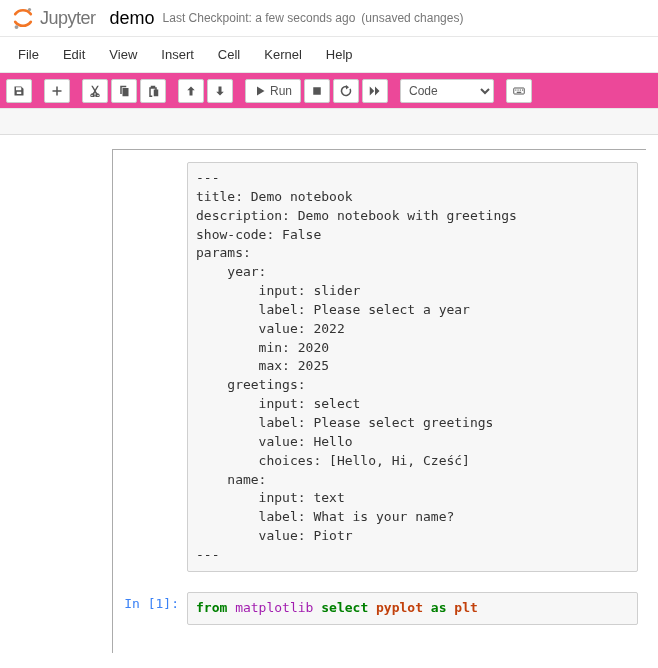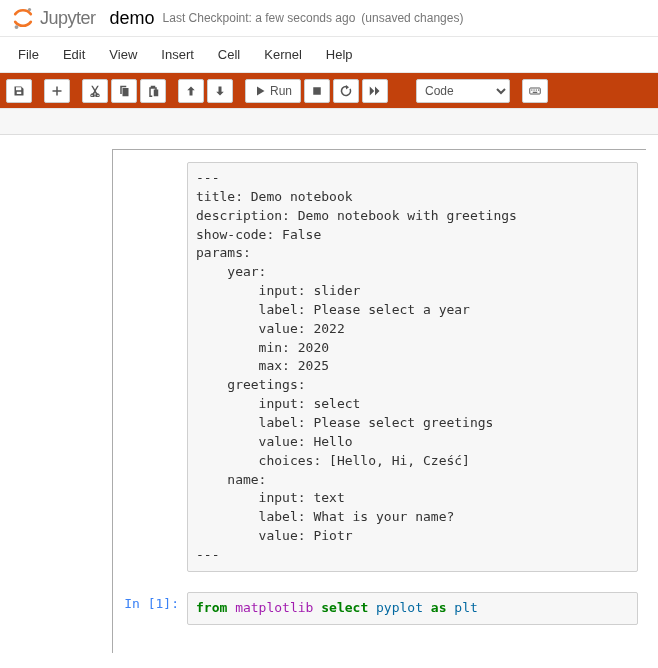--- a/index.html
+++ b/index.html
@@ -6,39 +6,39 @@
 body { font-family: "Helvetica Neue", Helvetica, Arial, sans-serif; font-size: 13px; background: #fff; color: #333; width: 658px; }
 .header { display: flex; align-items: center; padding: 5px 10px; border-bottom: 1px solid #e7e7e7; }
 .logo { display: flex; align-items: center; }
 .logo-icon { width: 26px; height: 26px; margin-right: 4px; }
 .logo-text { font-size: 18px; color: #757575; font-weight: 400; letter-spacing: -0.5px; }
 .nb-name { font-size: 18px; color: #000; margin-left: 14px; font-weight: 400; }
 .checkpoint { font-size: 12px; color: #777; margin-left: 8px; }
 .unsaved { font-size: 12px; color: #777; margin-left: 6px; }
 .menubar { display: flex; padding: 4px 6px; border-bottom: 1px solid #e7e7e7; background: #fff; }
 .menu-item { padding: 6px 12px; font-size: 13px; color: #333; cursor: pointer; }
-.toolbar { display: flex; align-items: center; padding: 4px 6px; border-bottom: 1px solid #e7e7e7; background: #c2410c; height: 36px; gap: 3px; }
+.toolbar { display: flex; align-items: center; padding: 4px 6px; border-bottom: 1px solid #e7e7e7; background: #ec4899; height: 36px; gap: 3px; }
 .tb-btn { display: inline-flex; align-items: center; justify-content: center; min-width: 26px; height: 24px; border: 1px solid #ccc; background: #fff; border-radius: 2px; cursor: pointer; padding: 0 5px; font-size: 12px; color: #555; }
 .tb-btn svg { width: 12px; height: 12px; fill: #555; }
 .tb-btn.run-btn { padding: 0 8px; gap: 4px; }
 .tb-sep { width: 6px; }
-.cell-type-select { height: 24px; border: 1px solid #ccc; border-radius: 2px; font-size: 12px; padding: 0 4px; width: 94px; color: #555; background: #fff; margin-left: 16px; }
+.cell-type-select { height: 24px; border: 1px solid #ccc; border-radius: 2px; font-size: 12px; padding: 0 4px; width: 94px; color: #555; background: #fff; }
 .toolbar-spacer-below { height: 26px; background: #f7f7f7; border-bottom: 1px solid #ddd; }
 .notebook-container { background: #fff; margin: 14px 0 0 112px; width: 534px; padding: 8px 0 16px 0; border: 1px solid #ababab; border-right: none; border-bottom: none; }
 .cell { display: flex; padding: 4px 8px 4px 0; }
 .prompt { width: 74px; text-align: right; padding: 4px 8px 0 0; font-family: monospace; font-size: 13px; flex-shrink: 0; }
 .prompt.in { color: #3b82f6; }
 .cell-body { flex: 1; }
 .raw-cell .cell-body { background: #f7f7f7; border: 1px solid #cfcfcf; border-radius: 2px; padding: 6px 8px; font-family: monospace; font-size: 13px; line-height: 1.45; white-space: pre; color: #333; }
 .md-cell .cell-body { padding: 8px 6px; }
 .md-cell h2 { font-size: 22px; font-weight: 700; color: #000; }
 .code-cell .cell-body { background: #f7f7f7; border: 1px solid #cfcfcf; border-radius: 2px; padding: 6px 8px; font-family: monospace; font-size: 13px; line-height: 1.45; white-space: pre; }
 .kw-green { color: #008000; font-weight: bold; }
 .kw-blue { color: #a21caf; }
-.nm { color: #0369a1; }
+.nm { color: #c2410c; font-weight: bold; }
 </style>
 </head>
 <body>
 
 <div class="header">
   <div class="logo">
     <svg class="logo-icon" viewBox="0 0 40 40">
       <circle cx="30" cy="7" r="2.5" fill="#9E9E9E"></circle>
       <path d="M 8 14 A 15 15 0 0 1 32 14" fill="none" stroke="#F37626" stroke-width="4" stroke-linecap="round"></path>
       <path d="M 8 26 A 15 15 0 0 0 32 26" fill="none" stroke="#F37626" stroke-width="4" stroke-linecap="round"></path>

